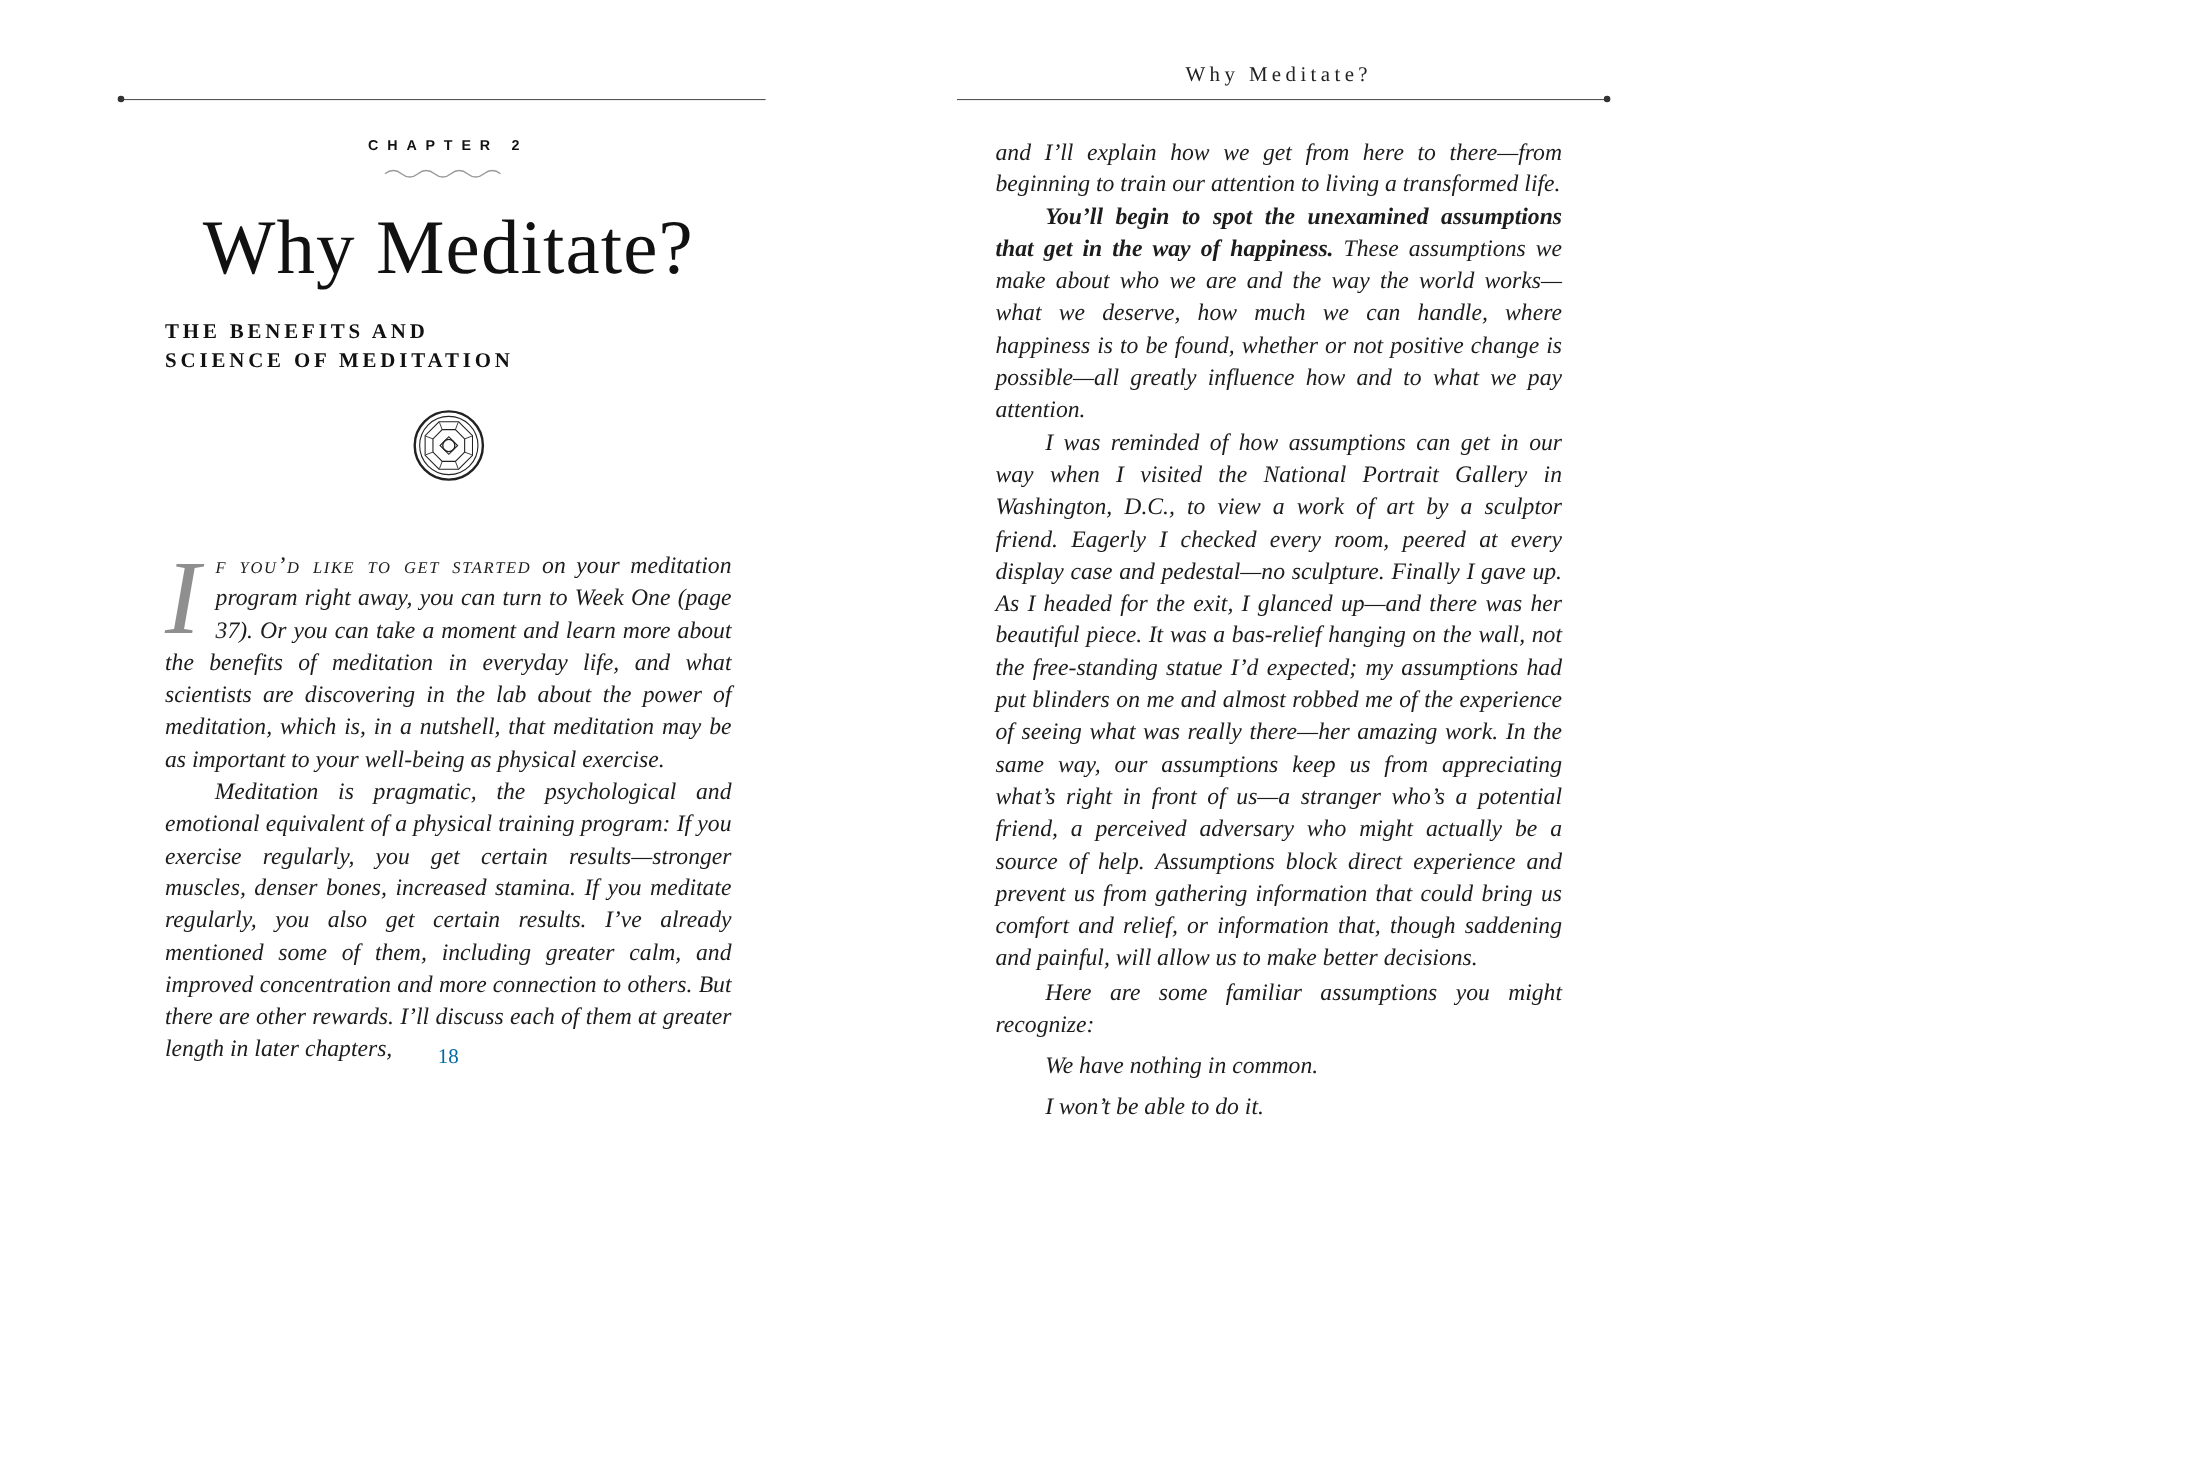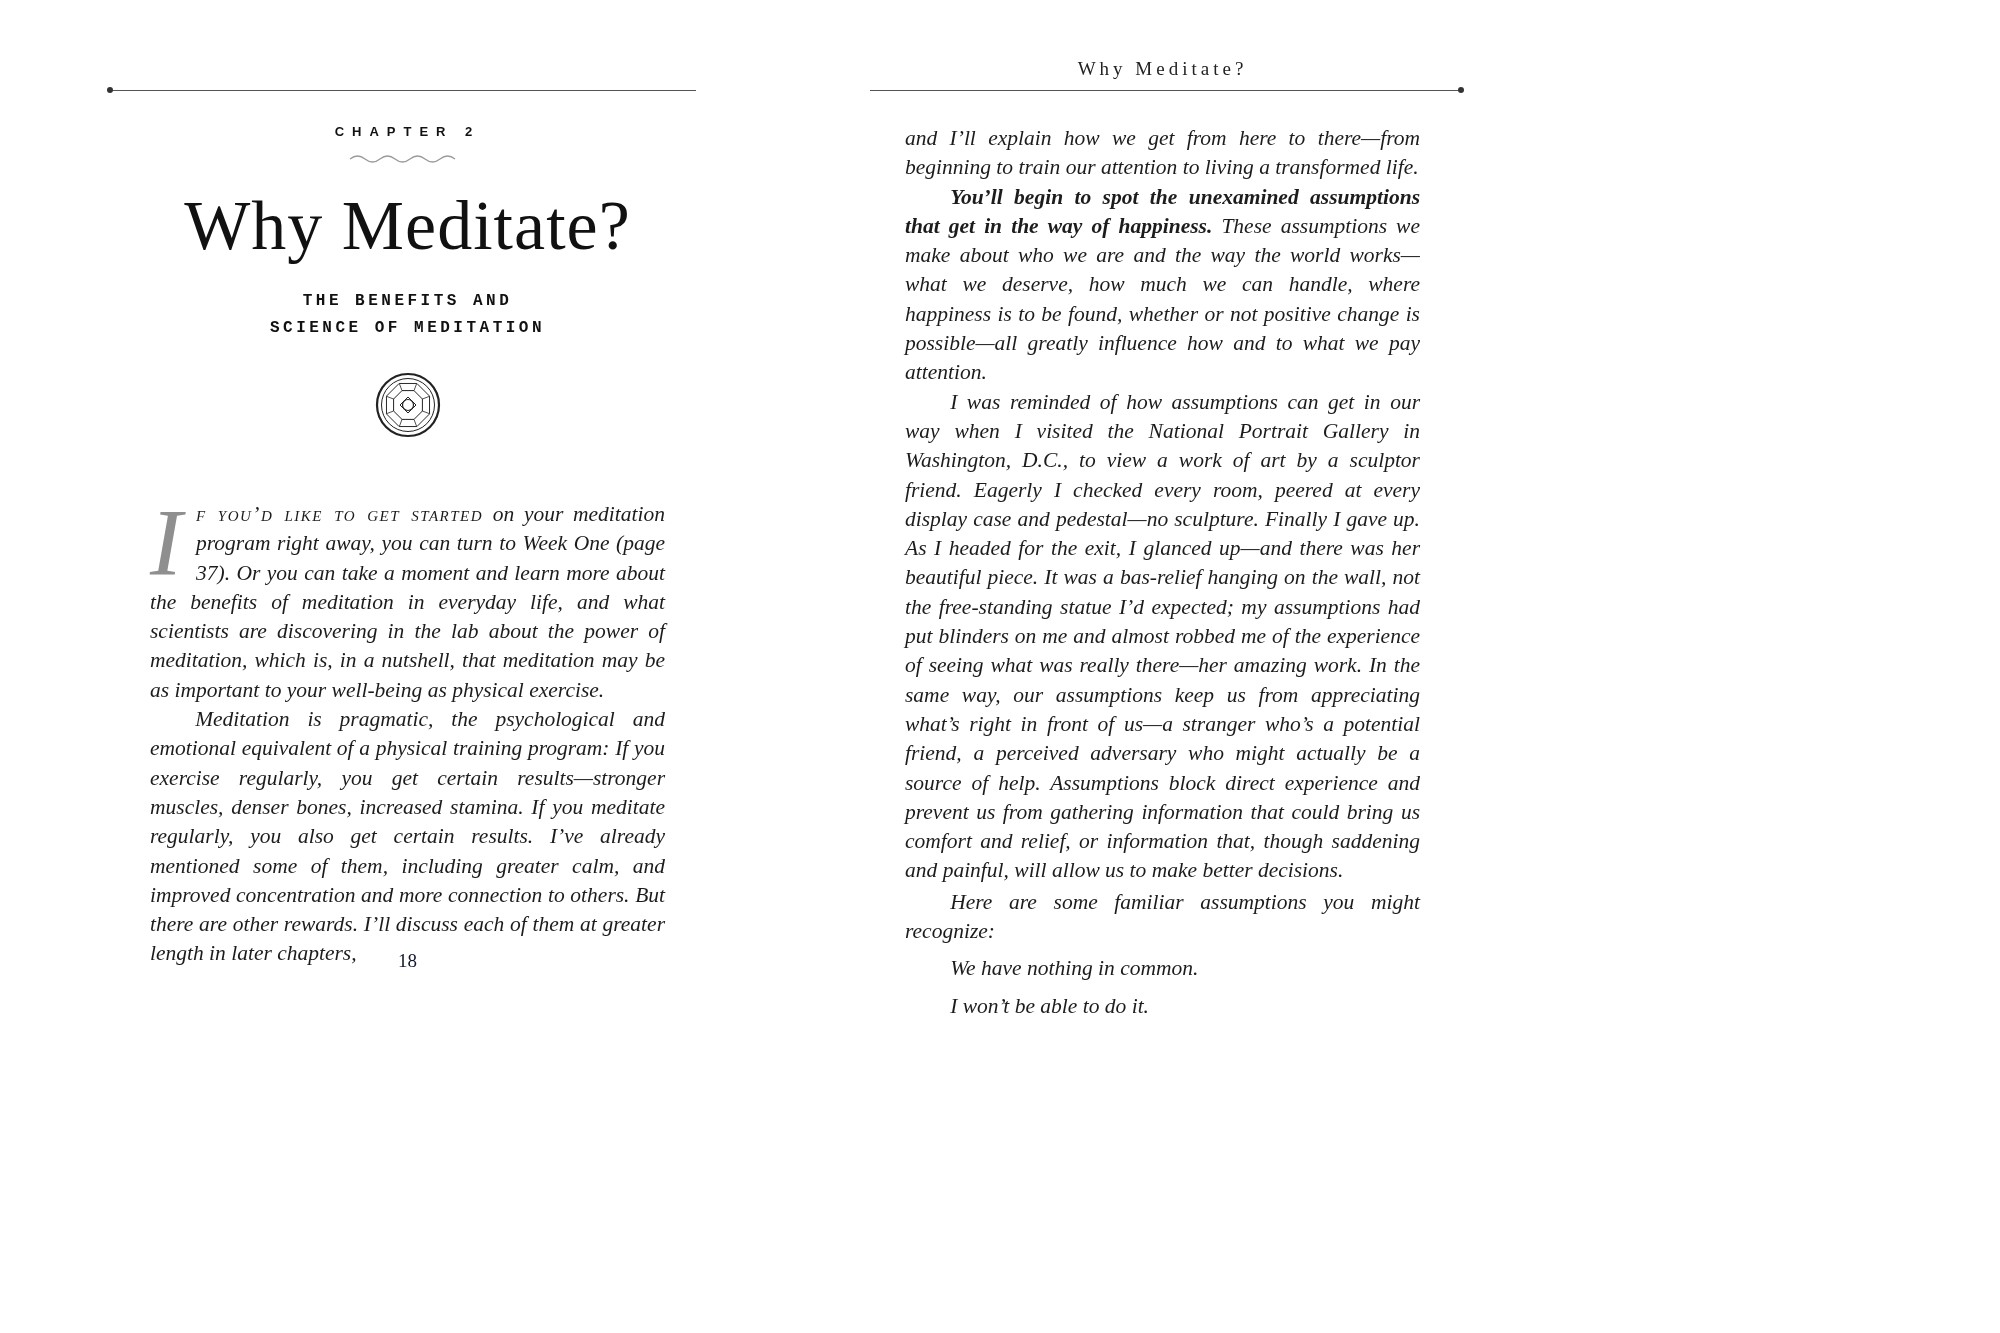--- a/index.html
+++ b/index.html
@@ -79,24 +79,23 @@
     font-weight: normal;
     color: #111;
     letter-spacing: 1px;
   }
 
   .chapter-subtitle {
     position: absolute;
     top: 288px;
     left: 0;
     width: 100%;
-    text-align: center;
-    font-family: Liberation Mono, monospace;
+    font-family: Liberation Serif, serif;
     font-weight: bold;
-    font-size: 16px;
+    font-size: 19px;
     letter-spacing: 3.5px;
     line-height: 27px;
     color: #111;
   }
 
   .medallion {
     position: absolute;
     top: 372px;
     left: 0;
     width: 100%;
@@ -142,21 +141,21 @@
     text-align: left;
   }
 
   .page-number {
     position: absolute;
     top: 950px;
     left: 0;
     width: 100%;
     text-align: center;
     font-size: 19px;
-    color: #0f172a;
+    color: #0369a1;
   }
   .page-number-inner {
     display: inline-block;
   }
 
   
   .col-wrap {
     position: absolute;
     top: 0;
     height: 1100px;

